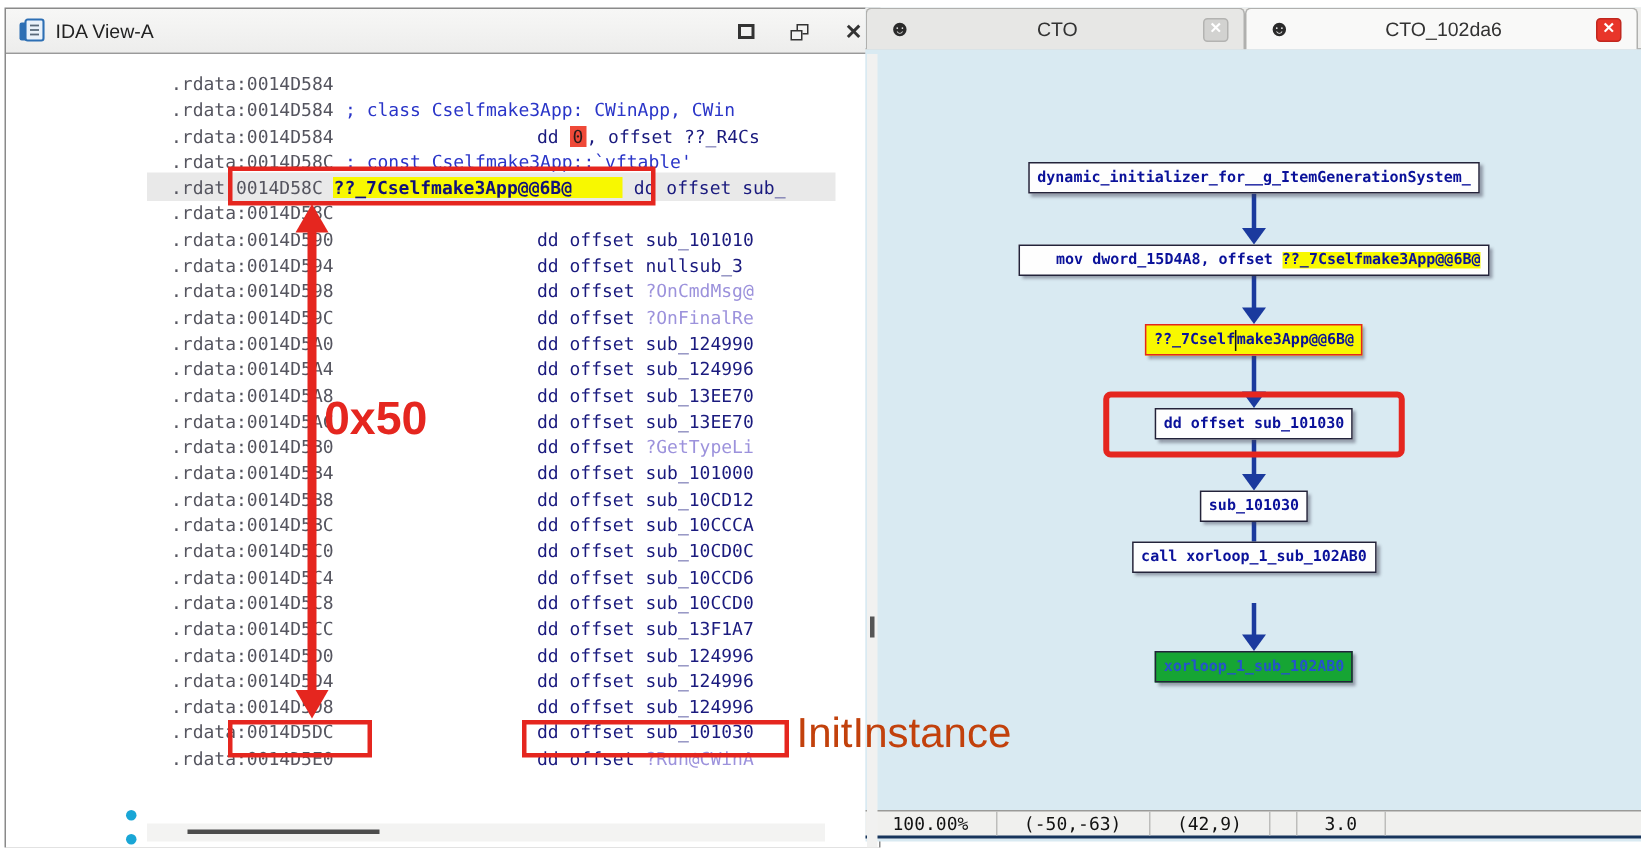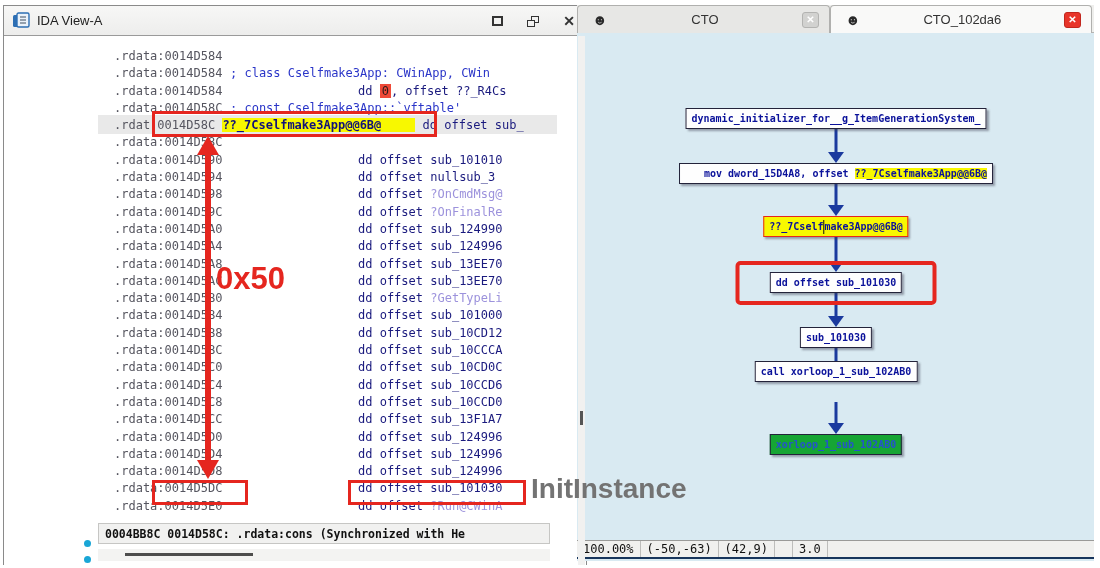--- a/index.html
+++ b/index.html
@@ -76,25 +76,25 @@
   .caret { display:inline-block; width:1px; height:14px; background:#111; vertical-align:-2px; }
   .garrow { position:absolute; left:259px; transform:translateX(-50%); width:22px; z-index:1; }
   .garrow .shaft { position:absolute; left:50%; transform:translateX(-50%); top:0; width:3px; background:#1b3a9e; }
   .garrow .head { position:absolute; left:50%; transform:translateX(-50%); width:0; height:0;
                   border-left:8px solid transparent; border-right:8px solid transparent; border-top:11px solid #1b3a9e; }
   .gredbox { position:absolute; left:259px; transform:translateX(-50%); top:228px; width:201px; height:44px;
              border:4px solid #e5261f; border-radius:5px; z-index:3; pointer-events:none; }
 
   .gstatus { position:relative; height:19px; background:#f0f0ee; border-top:1px solid #9a9a98; border-bottom:2px solid #17355c;
              display:flex; align-items:stretch; font-family:"DejaVu Sans Mono","Liberation Mono",monospace; font-size:12px; color:#111; }
-  .gs-item { display:flex; align-items:center; padding:0 6px; border-right:1px solid #bdbdbb; white-space:pre; }
+  .gs-item { display:flex; align-items:center; padding:0 18px; border-right:1px solid #bdbdbb; white-space:pre; }
   .gs-gap { width:18px; border-right:1px solid #bdbdbb; }
 
   
-  .init-label { position:absolute; left:531px; top:473px; z-index:50; color:#737373; font-size:28px; font-weight:bold; font-family:"Liberation Sans",sans-serif; }
+  .init-label { position:absolute; left:531px; top:473px; z-index:50; color:#c2410c; font-size:28px; font-weight:normal; font-family:"Liberation Sans",sans-serif; }
 </style>
 </head>
 <body>
 
 <div class="page">
 
   <div class="left-panel">
     <div class="titlebar">
       <svg width="18" height="18" viewBox="0 0 18 18">
         <rect x="1" y="3" width="12" height="12" rx="1.5" fill="#2d6fb4"></rect>
@@ -123,23 +123,20 @@
       <div id="listing"><div class="lrow"><span class="addr">.rdata:0014D584</span></div><div class="lrow"><span class="acol-c">.rdata:0014D584</span><span class="cmt">; class Cselfmake3App: CWinApp, CWin</span></div><div class="lrow"><span class="acol">.rdata:0014D584</span><span class="kw">dd </span><span class="zerohl">0</span><span class="kw">, offset ??_R4Cs</span></div><div class="lrow"><span class="acol-c">.rdata:0014D58C</span><span class="cmt">; const Cselfmake3App::`vftable'</span></div><div class="lrow"><span class="addr">.rdat</span><span class="addr">:0014D58C </span><span class="yname">??_7Cselfmake3App@@6B@</span><span class="kw"> dd offset sub_</span></div><div class="lrow"><span class="addr">.rdata:0014D58C</span></div><div class="lrow"><span class="acol">.rdata:0014D590</span><span class="kw">dd offset </span><span class="op-navy">sub_101010</span></div><div class="lrow"><span class="acol">.rdata:0014D594</span><span class="kw">dd offset </span><span class="op-navy">nullsub_3</span></div><div class="lrow"><span class="acol">.rdata:0014D598</span><span class="kw">dd offset </span><span class="op-purple">?OnCmdMsg@</span></div><div class="lrow"><span class="acol">.rdata:0014D59C</span><span class="kw">dd offset </span><span class="op-purple">?OnFinalRe</span></div><div class="lrow"><span class="acol">.rdata:0014D5A0</span><span class="kw">dd offset </span><span class="op-navy">sub_124990</span></div><div class="lrow"><span class="acol">.rdata:0014D5A4</span><span class="kw">dd offset </span><span class="op-navy">sub_124996</span></div><div class="lrow"><span class="acol">.rdata:0014D5A8</span><span class="kw">dd offset </span><span class="op-navy">sub_13EE70</span></div><div class="lrow"><span class="acol">.rdata:0014D5AC</span><span class="kw">dd offset </span><span class="op-navy">sub_13EE70</span></div><div class="lrow"><span class="acol">.rdata:0014D5B0</span><span class="kw">dd offset </span><span class="op-purple">?GetTypeLi</span></div><div class="lrow"><span class="acol">.rdata:0014D5B4</span><span class="kw">dd offset </span><span class="op-navy">sub_101000</span></div><div class="lrow"><span class="acol">.rdata:0014D5B8</span><span class="kw">dd offset </span><span class="op-navy">sub_10CD12</span></div><div class="lrow"><span class="acol">.rdata:0014D5BC</span><span class="kw">dd offset </span><span class="op-navy">sub_10CCCA</span></div><div class="lrow"><span class="acol">.rdata:0014D5C0</span><span class="kw">dd offset </span><span class="op-navy">sub_10CD0C</span></div><div class="lrow"><span class="acol">.rdata:0014D5C4</span><span class="kw">dd offset </span><span class="op-navy">sub_10CCD6</span></div><div class="lrow"><span class="acol">.rdata:0014D5C8</span><span class="kw">dd offset </span><span class="op-navy">sub_10CCD0</span></div><div class="lrow"><span class="acol">.rdata:0014D5CC</span><span class="kw">dd offset </span><span class="op-navy">sub_13F1A7</span></div><div class="lrow"><span class="acol">.rdata:0014D5D0</span><span class="kw">dd offset </span><span class="op-navy">sub_124996</span></div><div class="lrow"><span class="acol">.rdata:0014D5D4</span><span class="kw">dd offset </span><span class="op-navy">sub_124996</span></div><div class="lrow"><span class="acol">.rdata:0014D5D8</span><span class="kw">dd offset </span><span class="op-navy">sub_124996</span></div><div class="lrow"><span class="acol">.rdata:0014D5DC</span><span class="kw">dd offset </span><span class="op-navy">sub_101030</span></div><div class="lrow"><span class="acol">.rdata:0014D5E0</span><span class="kw">dd offset </span><span class="op-purple">?Run@CWinA</span></div></div>
 
       <div class="rbox rbox1"></div>
       <div class="rarrow-up"></div>
       <div class="rarrow-shaft"></div>
       <div class="rarrow-down"></div>
       <div class="lbl-0x50">0x50</div>
       <div class="rbox rbox2"></div>
       <div class="rbox rbox3"></div>
 
-      <div class="sync-bar">
-        <span>0004BB8C 0014D58C: .rdata:cons (Synchronized with He</span>
-      </div>
       <div class="hscroll">
           <div class="thumb"></div>
         </div>
       <div class="vscroll">
           <div class="vthumb"></div>
         </div>
       <div class="xdot" style="left:80px;top:504px"></div>
       <div class="xdot" style="left:80px;top:520px"></div>
     </div>
   </div>

